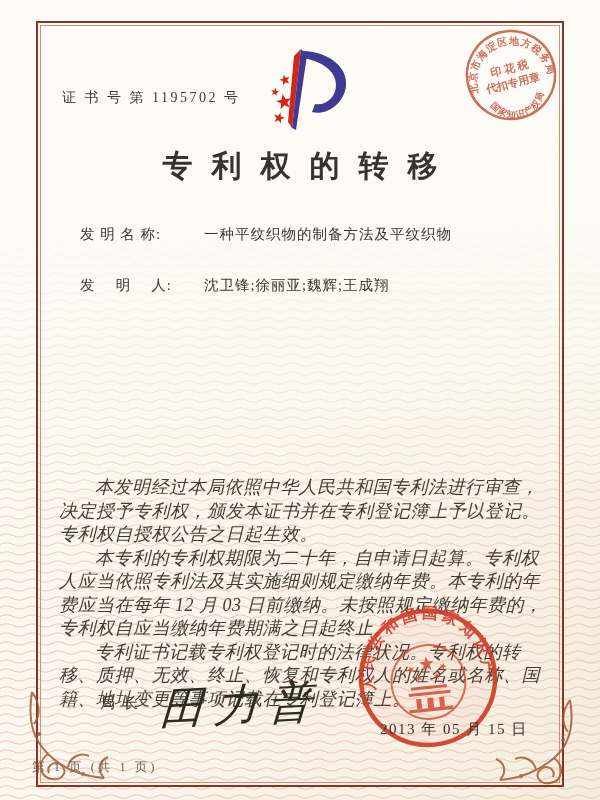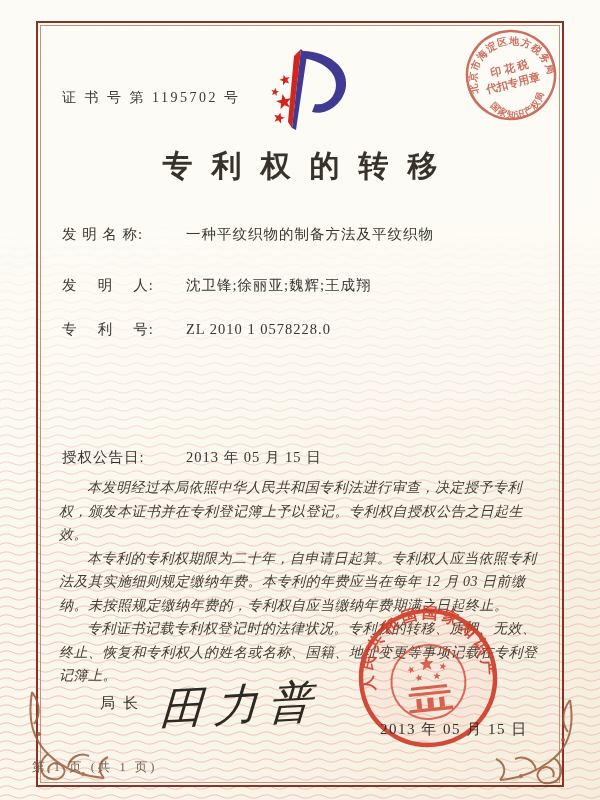--- a/index.html
+++ b/index.html
@@ -20,25 +20,25 @@
   .certno{position:absolute;left:62px;top:58px;z-index:5;
     font-size:14px;letter-spacing:2.5px;color:#3f3831;margin-top:31px;}
   .logo{position:absolute;left:258px;top:42px;z-index:5;}
   .tax-stamp{position:absolute;left:452px;top:16px;z-index:6;
     transform:rotate(-14deg);opacity:.82;}
   .title{position:absolute;left:0;top:146px;width:600px;z-index:5;
     text-align:center;font-size:30px;font-weight:600;color:#37322c;
     letter-spacing:19px;padding-left:19px;box-sizing:border-box;}
   .row{position:absolute;left:62px;width:480px;z-index:5;
     font-size:14.5px;color:#3b352e;letter-spacing:1px;white-space:nowrap;}
-  .row .lbl{display:inline-block;min-width:104px;}
+  .row .lbl{display:inline-block;min-width:104px;margin-left:18px;}
   .row .val{margin-left:20px;}
   .r0{top:225px}.r1{top:276px}.r2{top:320px}.r3{top:361px}.r4{top:405px}.r5{top:448px}
   .paras{position:absolute;left:59px;top:476px;width:488px;z-index:5;
-    font-size:14px;line-height:23.5px;font-style:italic;color:#433c34;letter-spacing:.5px;}
+    font-size:18px;line-height:23.5px;font-style:italic;color:#433c34;letter-spacing:.5px;}
   .paras p{margin:0;text-indent:2em;}
   .director{position:absolute;left:100px;top:676px;z-index:5;display:flex;align-items:flex-start;}
   .director .dl{font-size:15px;letter-spacing:8px;color:#3b352e;margin-top:18px;}
   .director .sig{font-size:44px;font-weight:500;color:#2d2923;margin-left:14px;
     letter-spacing:10px;transform:rotate(-3deg) skewX(-6deg);font-style:italic;}
   .office-seal{position:absolute;left:352px;top:602px;z-index:6;opacity:.9;
     transform:rotate(-6deg);}
   .seal-date{position:absolute;left:380px;top:720px;z-index:7;
     font-size:15px;letter-spacing:1.5px;color:#35302a;}
   .footer{position:absolute;left:0;top:759px;width:600px;z-index:5;
@@ -117,26 +117,20 @@
   </svg>
 
   <div class="title">专利权的转移</div>
 
   <div class="row r0">
     <span class="lbl">发 明 名 称:</span><span class="val">一种平纹织物的制备方法及平纹织物</span>
   </div>
   <div class="row r1">
     <span class="lbl">发　 明　 人:</span><span class="val">沈卫锋;徐丽亚;魏辉;王成翔</span>
   </div>
-  <div class="row r2">
-    <span class="lbl">专　 利　 号:</span><span class="val">ZL 2010 1 0578228.0</span>
-  </div>
-  <div class="row r5">
-    <span class="lbl">授权公告日:</span><span class="val">2013 年 05 月 15 日</span>
-  </div>
 
   <div class="paras">
     <p>本发明经过本局依照中华人民共和国专利法进行审查，决定授予专利权，颁发本证书并在专利登记簿上予以登记。专利权自授权公告之日起生效。</p>
     <p>本专利的专利权期限为二十年，自申请日起算。专利权人应当依照专利法及其实施细则规定缴纳年费。本专利的年费应当在每年 12 月 03 日前缴纳。未按照规定缴纳年费的，专利权自应当缴纳年费期满之日起终止。</p>
     <p>专利证书记载专利权登记时的法律状况。专利权的转移、质押、无效、终止、恢复和专利权人的姓名或名称、国籍、地址变更等事项记载在专利登记簿上。</p>
   </div>
 
   <div class="director">
     <span class="dl">局长</span>
     <span class="sig">田力普</span>

